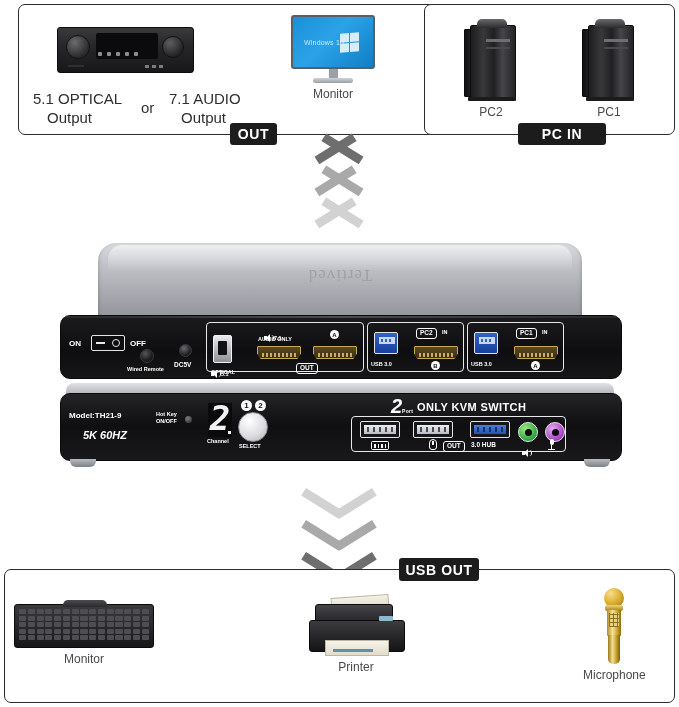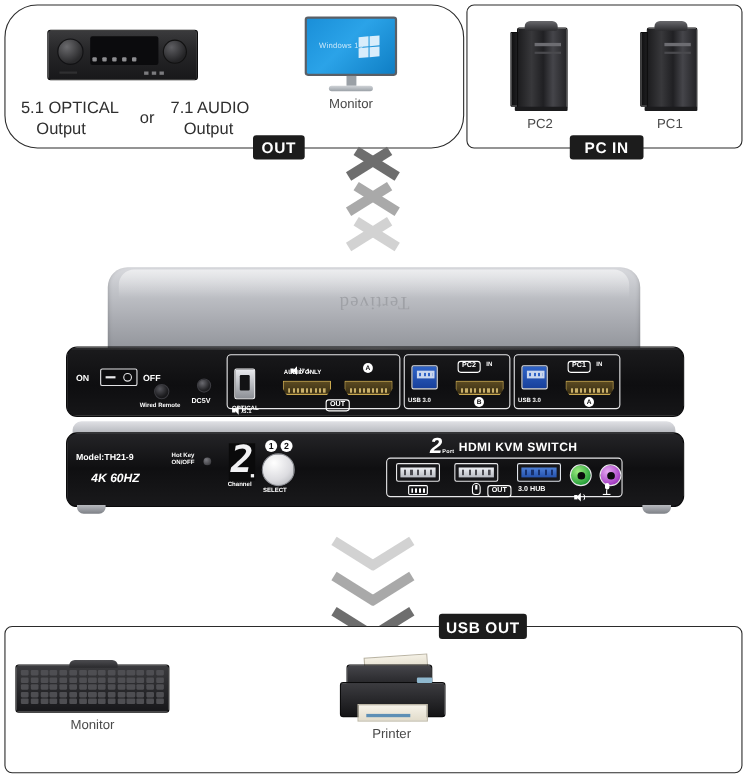--- a/index.html
+++ b/index.html
@@ -14,37 +14,37 @@
   .stage{position:absolute;inset:0;}
 
   
   .panel{
     position:absolute;
     border:1.6px solid #2b2b2b;
     border-radius:7px;
     background:#fff;
     box-sizing:border-box;
   }
-  .panel-top-left{left:4px;top:4px;width:418px;height:131px;border-radius:30px;}
+  .panel-top-left{left:18px;top:4px;width:418px;height:131px;}
   .panel-top-right{left:424px;top:4px;width:251px;height:131px;}
   .panel-bottom{left:4px;top:569px;width:671px;height:134px;}
 
   
   .badge{
     position:absolute;
     background:#1c1c1c;
     color:#fff;
     font-weight:bold;
     letter-spacing:.6px;
     display:flex;align-items:center;justify-content:center;
     border-radius:3px;
     z-index:12;
   }
   #badge-out{left:230px;top:123px;width:47px;height:22px;font-size:14px;}
-  #badge-pcin{left:518px;top:123px;width:67px;height:22px;font-size:14px;}
+  #badge-pcin{left:518px;top:123px;width:88px;height:22px;font-size:14px;}
   #badge-usbout{left:399px;top:558px;width:80px;height:23px;font-size:14px;}
 
   
   .dev{position:absolute;display:flex;flex-direction:column;align-items:center;}
   .dev .cap{
     color:#4a4a4a;font-size:12px;margin-top:4px;white-space:nowrap;
   }
 
   
   .receiver{
@@ -611,40 +611,40 @@
           <i></i>
         </span>
       <span class="tagfill" style="left:470px;top:45px;">A</span>
     </div>
 
     <div class="shellBot">
       <span class="lip"></span>
       <div class="frontPanel">
 
         <span class="modelTxt" style="left:8px;top:17px;font-size:8px;">Model:TH21-9</span>
-        <span class="modelTxt" style="left:22px;top:35px;font-size:11px;font-style:italic;">4K 60HZ</span>
+        <span class="modelTxt" style="left:22px;top:35px;font-size:11px;font-style:italic;">5K 60HZ</span>
 
         <span class="lbl xs" style="left:95px;top:18px;">Hot Key</span>
         <span class="lbl xs" style="left:95px;top:25px;">ON/OFF</span>
         <span class="led" style="left:124px;top:22px;"></span>
 
         <span class="seg" style="left:147px;top:9px;">
           <span class="digit">2</span>
           <span class="dot"></span>
         </span>
         <span class="lbl xs" style="left:146px;top:45px;">Channel</span>
 
         <span class="numcirc" style="left:180px;top:6px;">1</span>
         <span class="numcirc" style="left:194px;top:6px;">2</span>
         <span class="selectbtn" style="left:177px;top:18px;"></span>
         <span class="lbl xs" style="left:178px;top:50px;">SELECT</span>
 
         <span class="kvmTitleNum" style="left:330px;top:2px;">2</span>
         <span class="kvmTitlePort" style="left:341px;top:14px;">Port</span>
-        <span class="kvmTitleTxt" style="left:356px;top:7px;">HDMI KVM SWITCH</span>
+        <span class="kvmTitleTxt" style="left:356px;top:7px;">ONLY KVM SWITCH</span>
 
         <span class="grpbox" style="left:290px;top:22px;width:215px;height:36px;"></span>
 
         <span class="usba" style="left:299px;top:27px;">
             <span class="tongue"></span>
           </span>
         <span class="kbglyph" style="left:310px;top:47px;"></span>
 
         <span class="usba" style="left:352px;top:27px;">
             <span class="tongue"></span>
@@ -779,16 +779,26 @@
         <span class="top"></span>
         <span class="base"></span>
         <span class="lcd"></span>
         <span class="paperOut"></span>
         <span class="strip"></span>
       </div>
       <div class="cap">Printer</div>
     </div>
 
 
+    <div class="dev" style="left:578px;top:18px;">
+      <div class="mic">
+        <span class="head"></span>
+          <span class="ring"></span>
+          <span class="body"></span>
+        <span class="grid"></span>
+          <span class="stem"></span>
+      </div>
+      <div class="cap">Microphone</div>
+    </div>
   </div>
 
   <div class="badge" id="badge-usbout">USB OUT</div>
 </div>
 
 </body></html>

